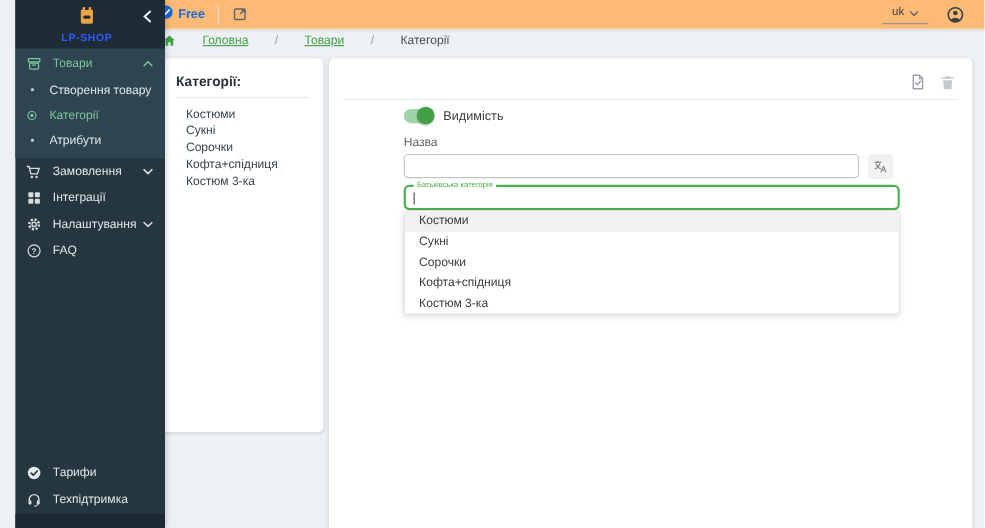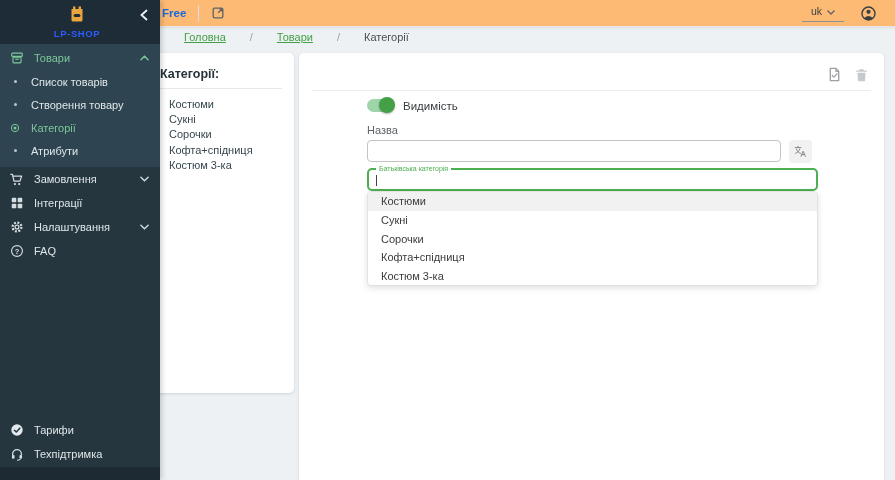--- a/index.html
+++ b/index.html
@@ -1,21 +1,21 @@
 <!DOCTYPE html>
 <html><head>
 <meta charset="utf-8">
 <style>
   * { margin:0; padding:0; box-sizing:border-box; }
   html,body { width:895px; height:480px; overflow:hidden; }
   body { font-family:"Liberation Sans","DejaVu Sans",sans-serif; background:#edf1f4; position:relative; }
   .stage { position:absolute; inset:0; width:895px; height:480px; }
 
   
-  .sidebar { position:absolute; left:0; top:0; bottom:0; width:160px; background:#26363f; z-index:5; box-shadow:2px 0 5px rgba(0,0,0,.18); }
+  .sidebar { position:absolute; left:14px; top:0; bottom:0; width:136px; background:#26363f; z-index:5; box-shadow:2px 0 5px rgba(0,0,0,.18); }
   .sb-header { height:44px; background:#1e2c38; position:relative; display:flex; align-items:center; justify-content:center; }
   .sb-logo { display:flex; flex-direction:column; align-items:center; margin-right:6px; }
   .sb-logo-text { font-size:9.5px; font-weight:bold; color:#2d5bff; letter-spacing:.6px; margin-top:1px; }
   .sb-collapse { position:absolute; right:9px; top:8px; width:14px; height:14px; display:flex; align-items:center; justify-content:center; cursor:pointer; }
   .sb-group { background:#2e4450; padding:2px 0 5px 0; }
   .srow { display:flex; align-items:center; height:24px; padding:0 10px 0 8px; font-size:11px; color:#dfe6e9; cursor:pointer; }
   .srow .ico { width:17px; display:flex; justify-content:center; align-items:center; margin-right:9px; flex:none; }
   .srow .lbl { flex:1; white-space:nowrap; overflow:hidden; }
   .srow .chev { width:12px; display:flex; justify-content:center; }
   .srow.green, .srow.green .lbl { color:#7cc79b; }
@@ -114,26 +114,20 @@
         <span class="chev">
           <svg width="9" height="6" viewBox="0 0 10 6">
               <path d="M1 5 L5 1 L9 5" fill="none" stroke="#7cc79b" stroke-width="1.5" stroke-linecap="round"></path>
             </svg>
         </span>
       </div>
       <div class="srow sub">
         <span class="dot">
             <i></i>
           </span>
-        <span class="lbl">Список товарів</span>
-      </div>
-      <div class="srow sub">
-        <span class="dot">
-            <i></i>
-          </span>
         <span class="lbl">Створення товару</span>
       </div>
       <div class="srow sub active">
         <span class="dot">
           <svg width="10" height="10" viewBox="0 0 12 12">
               <circle cx="6" cy="6" r="4.4" fill="none" stroke="#7cc79b" stroke-width="1.2"></circle>
               <circle cx="6" cy="6" r="1.8" fill="#7cc79b"></circle>
             </svg>
         </span>
         <span class="lbl">Категорії</span>

